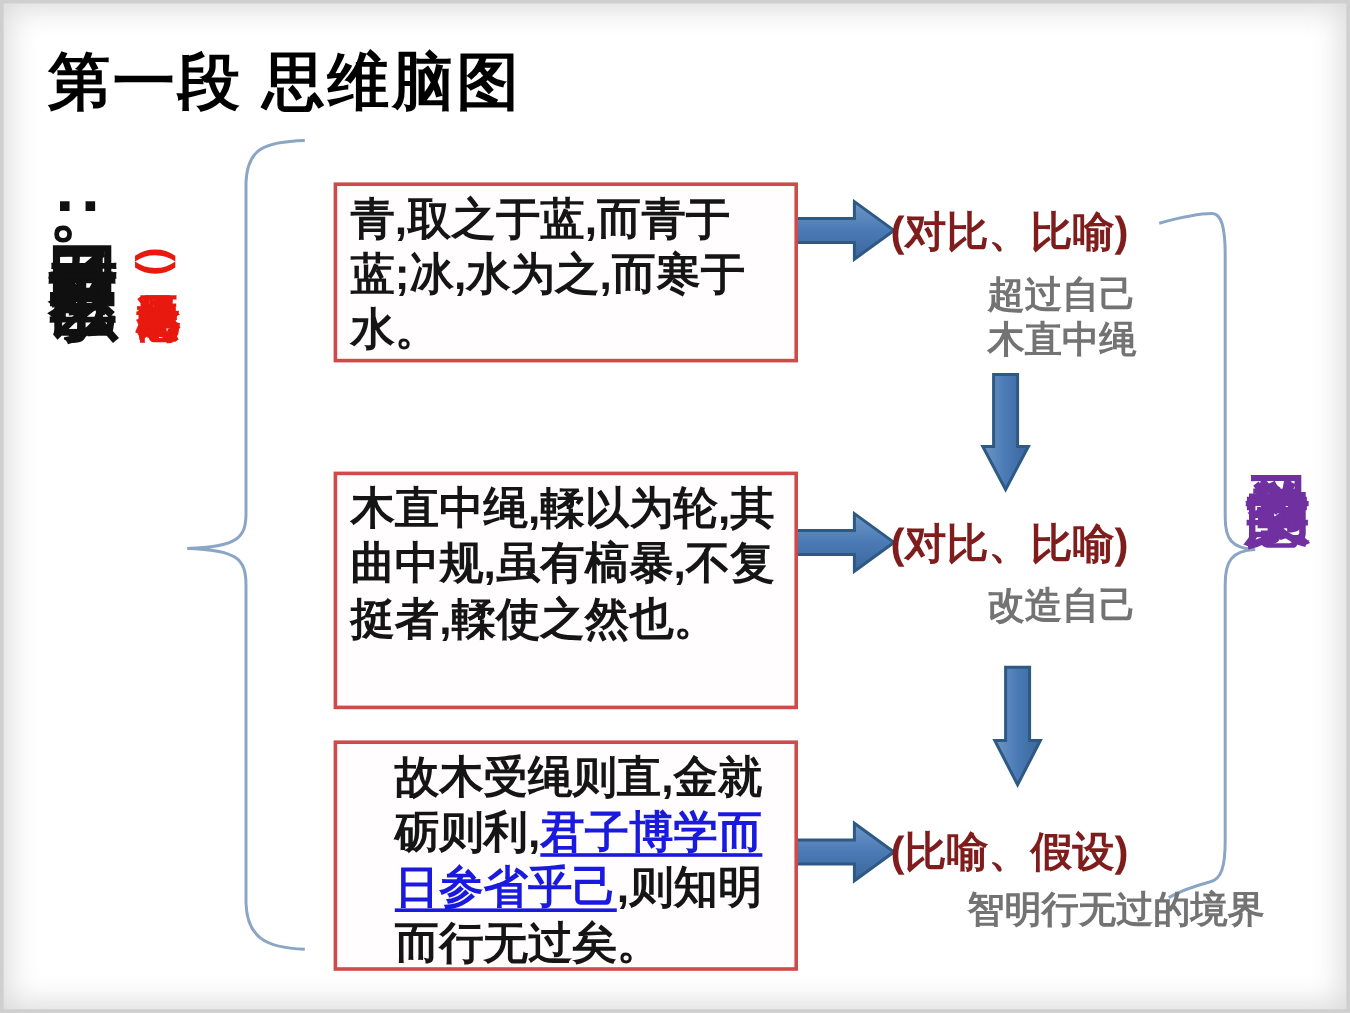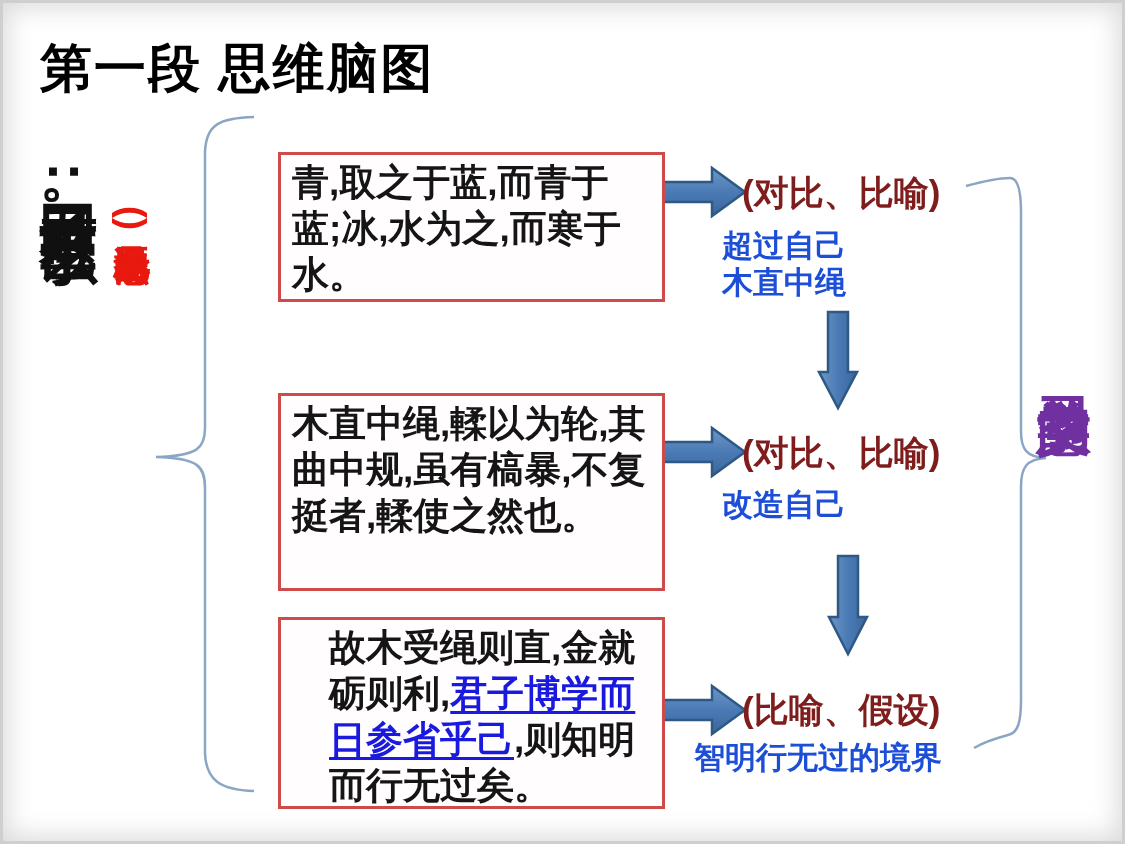--- a/index.html
+++ b/index.html
@@ -37,25 +37,25 @@
     text-decoration-thickness:3px;text-underline-offset:5px;
   }
   .device{
     left:742px;width:236px;text-align:left;
     font-size:35px;font-weight:bold;color:#7f1d1d;white-space:nowrap;
   }
   #device-1{top:170px;}
   #device-2{top:430px;}
   #device-3{top:687px;}
   .meaning{
-    color:#1d4ed8;font-weight:bold;font-size:31px;line-height:37px;text-align:left;
+    color:#737373;font-weight:bold;font-size:31px;line-height:37px;text-align:right;
   }
   #meaning-1{left:722px;top:227px;width:225px;}
   #meaning-2{left:722px;top:486px;width:225px;font-family:Liberation Serif, serif;}
-  #meaning-3{left:694px;top:739px;width:312px;}
+  #meaning-3{left:742px;top:739px;width:312px;}
   #summary{
     left:1038px;top:356px;height:300px;
     font-size:54px;font-weight:bold;color:#7030a0;
   }
   #overlay{left:0;top:0;pointer-events:none;}
 </style>
 </head>
 <body>
 
 <div id="page">

